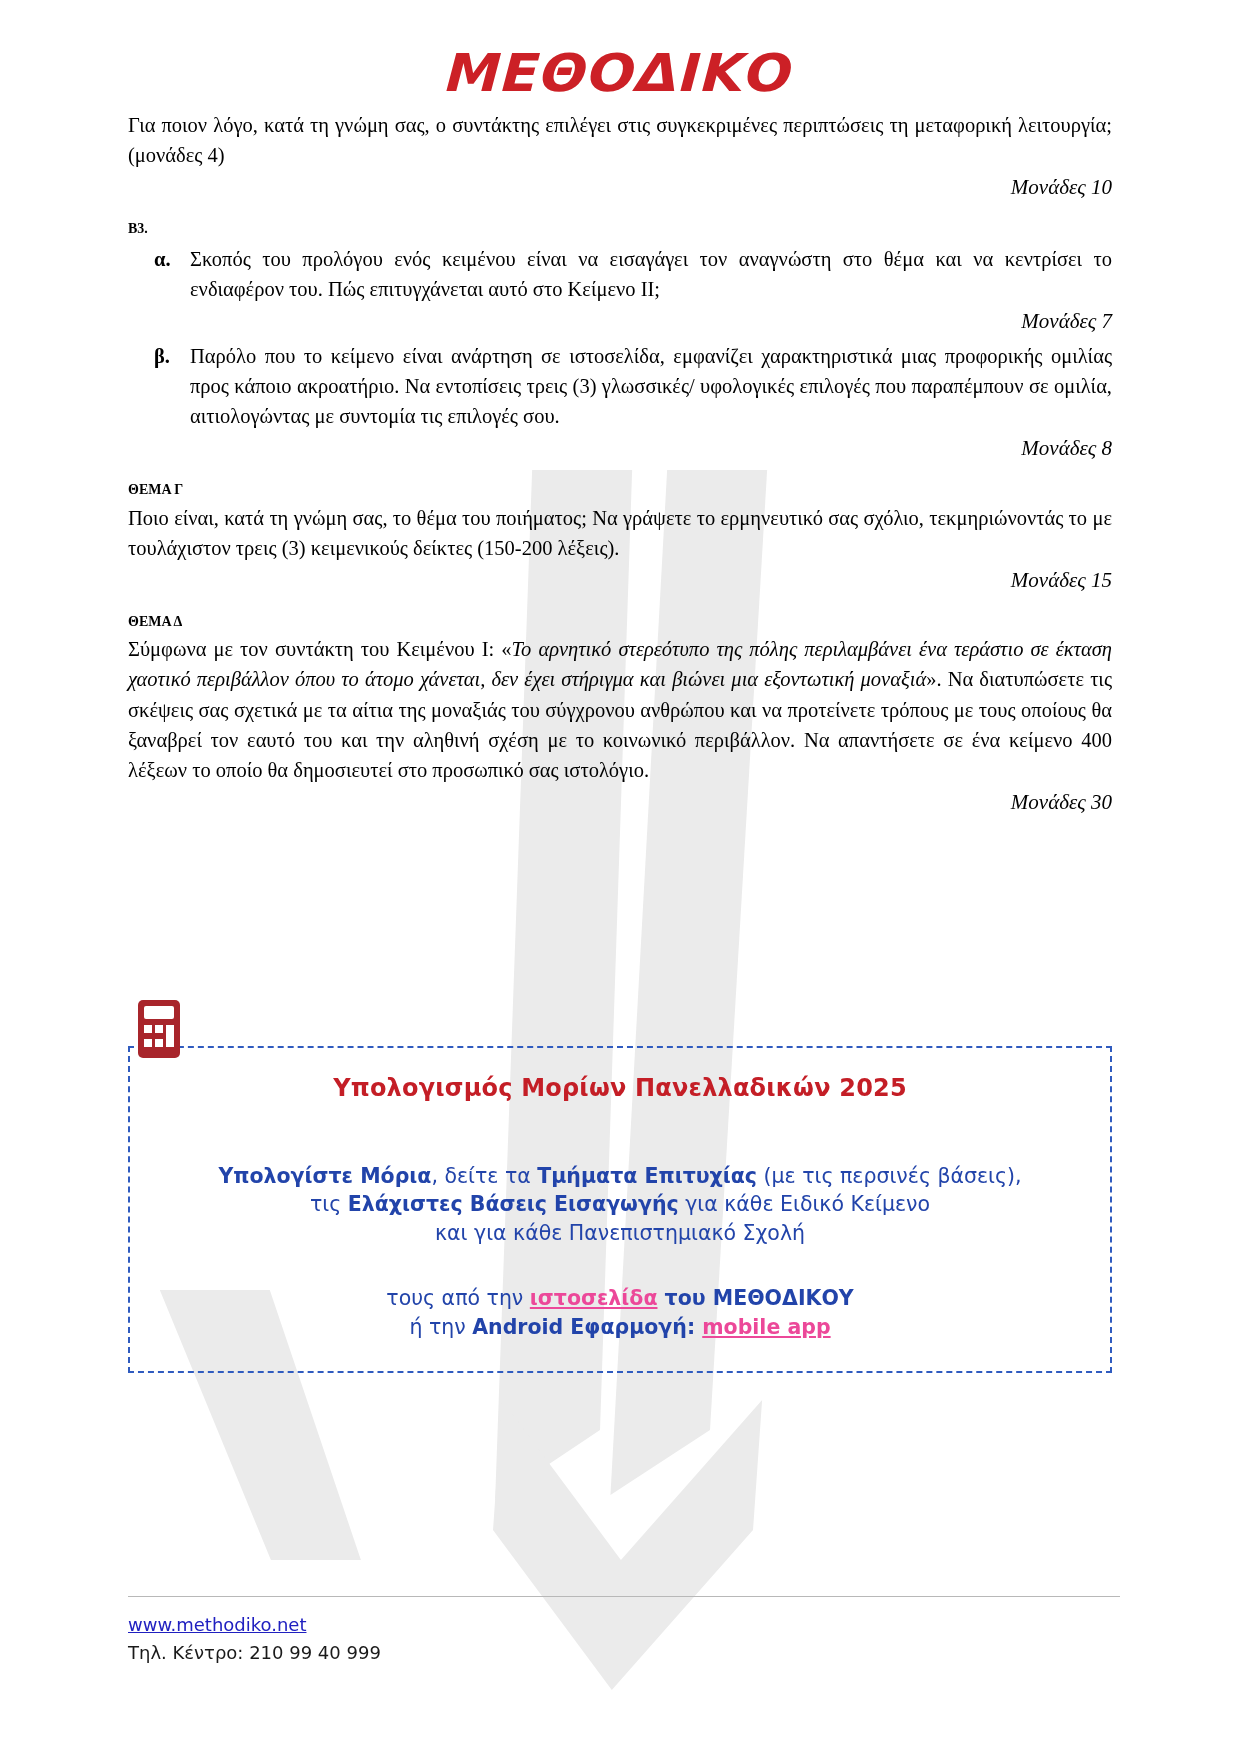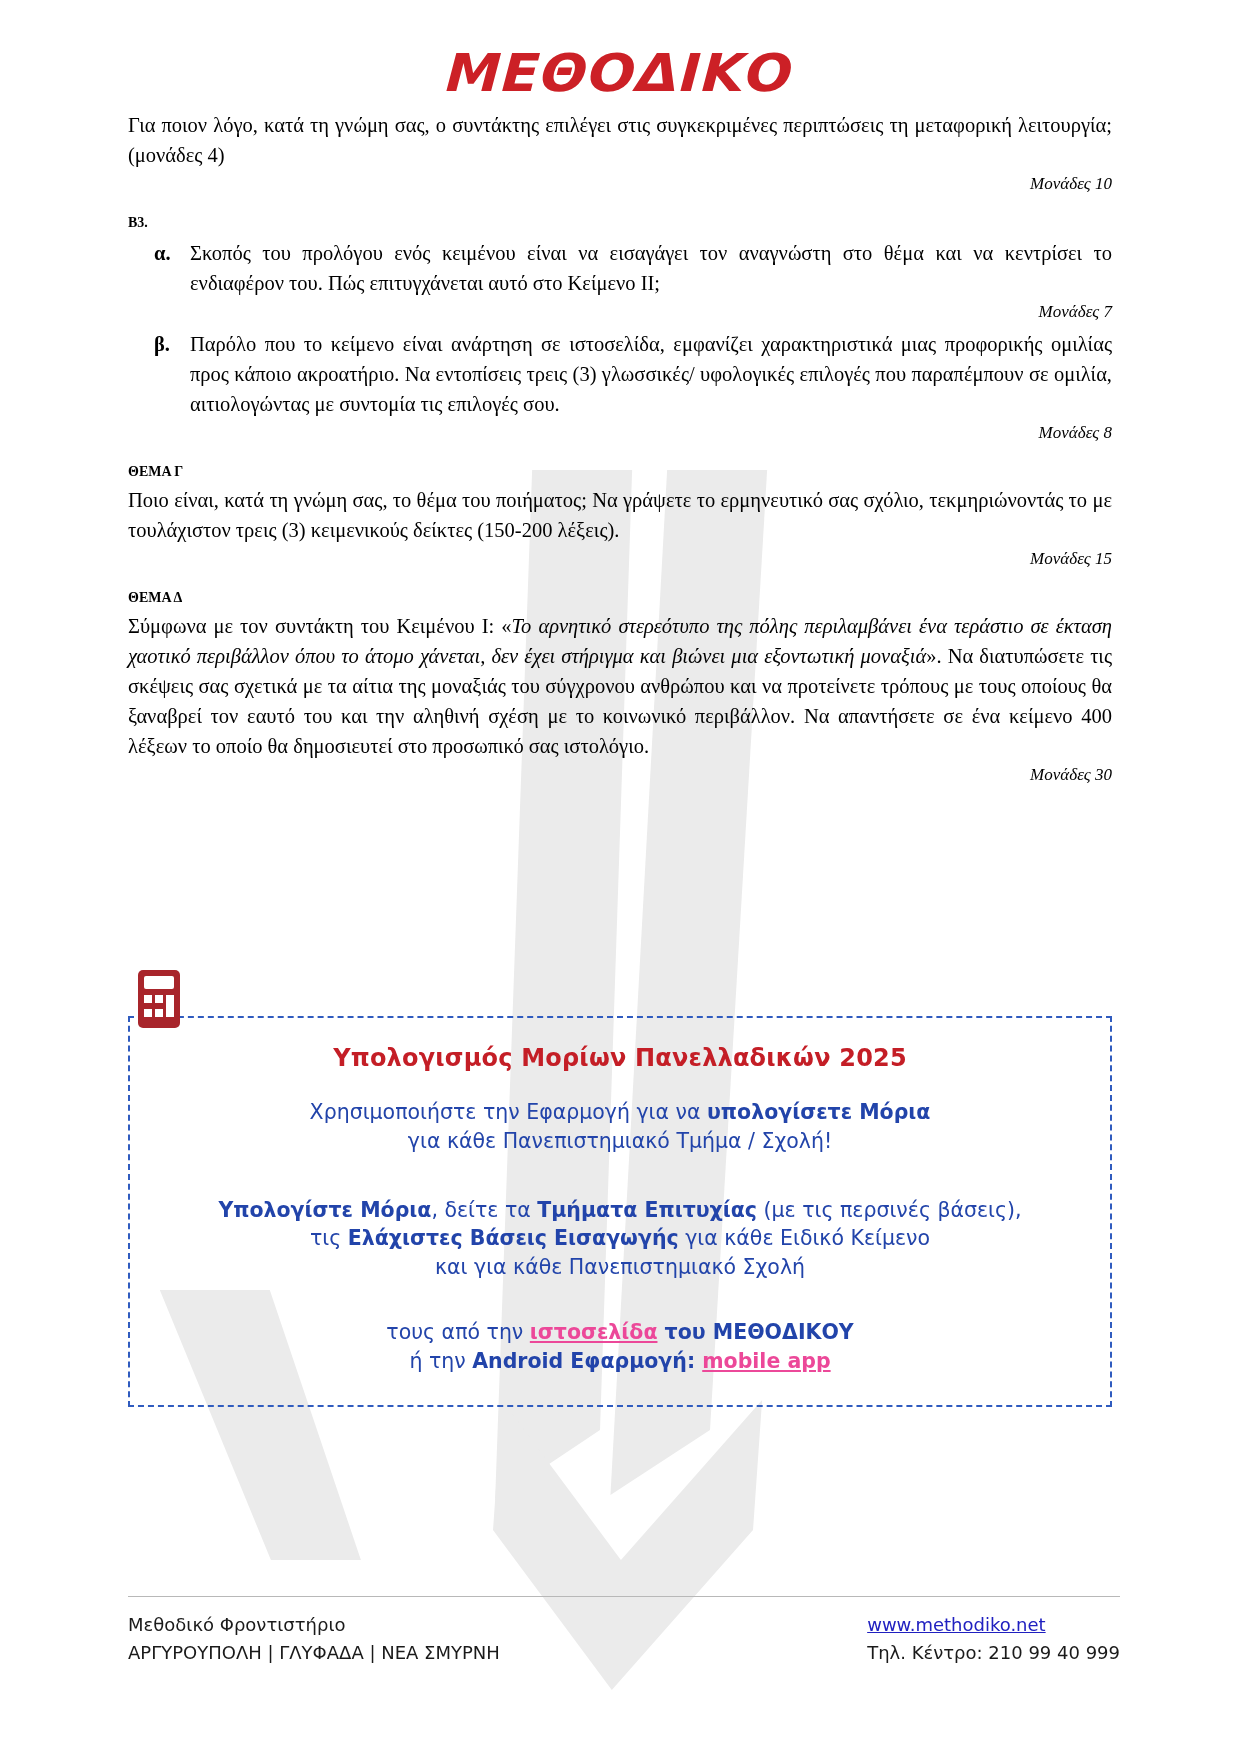--- a/index.html
+++ b/index.html
@@ -63,21 +63,21 @@
   }
   p.para {
     margin: 0 0 0 0;
     text-align: justify;
     text-justify: inter-word;
   }
 
   .marks {
     text-align: right;
     font-style: italic;
-    font-size: 17px;
+    font-size: 21px;
     margin: 2px 0 0 0;
   }
 
   .section-head {
     font-weight: bold;
     font-size: 14px;
     margin: 16px 0 2px 0;
   }
 
   
@@ -233,24 +233,20 @@
       <rect x="7" y="26" width="8" height="8" fill="#ffffff"></rect>
       <rect x="18" y="26" width="8" height="8" fill="#ffffff"></rect>
       <rect x="29" y="26" width="8" height="22" fill="#ffffff"></rect>
       <rect x="7" y="40" width="8" height="8" fill="#ffffff"></rect>
       <rect x="18" y="40" width="8" height="8" fill="#ffffff"></rect>
     </svg>
 
     <div id="promo-box">
       <div id="promo-title">Υπολογισμός Μορίων Πανελλαδικών 2025</div>
 
-      <div class="promo-block">
-        <div class="promo-line"><span>Χρησιμοποιήστε την Εφαρμογή για να </span><b>υπολογίσετε Μόρια</b></div>
-        <div class="promo-line">για κάθε Πανεπιστημιακό Τμήμα / Σχολή!</div>
-      </div>
 
       <div class="spacer-lg"></div>
 
       <div class="promo-block">
         <div class="promo-line"><b>Υπολογίστε Μόρια</b><span>, δείτε τα </span><b>Τμήματα Επιτυχίας</b><span> (με τις περσινές βάσεις),</span></div>
         <div class="promo-line"><span>τις </span><b>Ελάχιστες Βάσεις Εισαγωγής</b><span> για κάθε Ειδικό Κείμενο</span></div>
         <div class="promo-line">και για κάθε Πανεπιστημιακό Σχολή</div>
       </div>
 
       <div class="spacer-md"></div>
@@ -258,24 +254,20 @@
       <div class="promo-block">
         <div class="promo-line"><span>τους από την </span><a class="lnk" href="#">ιστοσελίδα</a><b> του ΜΕΘΟΔΙΚΟΥ</b></div>
         <div class="promo-line"><span>ή την </span><b>Android Εφαρμογή: </b><a class="lnk" href="#">mobile app</a></div>
       </div>
     </div>
   </div>
 
   <div id="footer">
     <div id="footer-rule"></div>
     <div id="footer-cols">
-      <div class="f-left">
-        <div>Μεθοδικό Φροντιστήριο</div>
-        <div>ΑΡΓΥΡΟΥΠΟΛΗ | ΓΛΥΦΑΔΑ | ΝΕΑ ΣΜΥΡΝΗ</div>
-      </div>
       <div class="f-right">
         <div><a class="f-url" href="#">www.methodiko.net</a></div>
         <div>Τηλ. Κέντρο: 210 99 40 999</div>
       </div>
     </div>
   </div>
 
 </div>
 
 </body></html>

